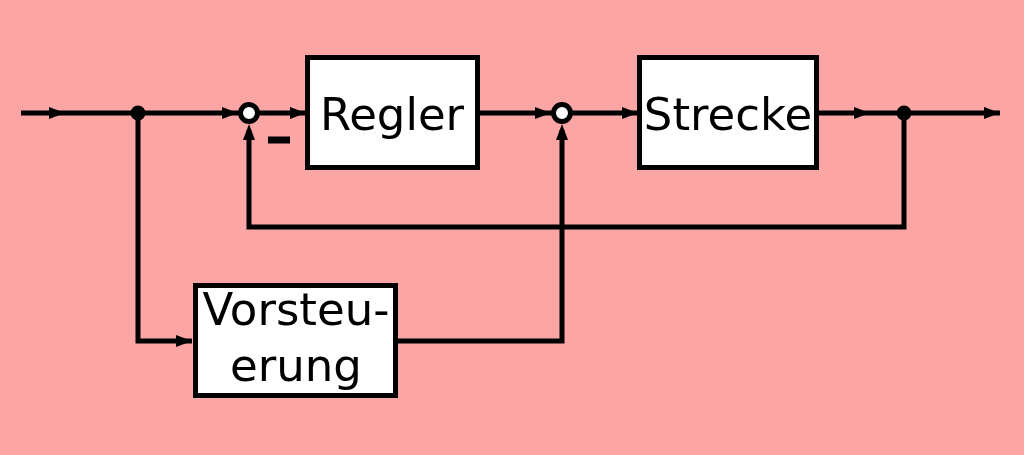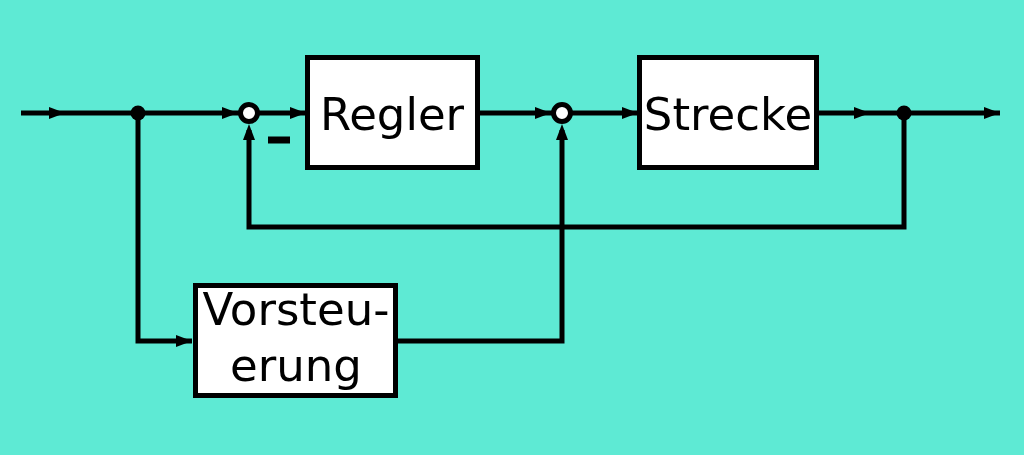--- a/index.html
+++ b/index.html
@@ -3,21 +3,21 @@
 <meta charset="utf-8">
 <style>
   html, body {
     margin: 0;
     padding: 0;
     background: #ffffff;
   }
   .canvas-wrap {
     width: 1024px;
     height: 455px;
-    background: #5eead4;
+    background: #fca5a5;
     position: relative;
     overflow: hidden;
   }
   svg {
     display: block;
   }
   .wire {
     stroke: #000000;
     stroke-width: 5;
     fill: none;

